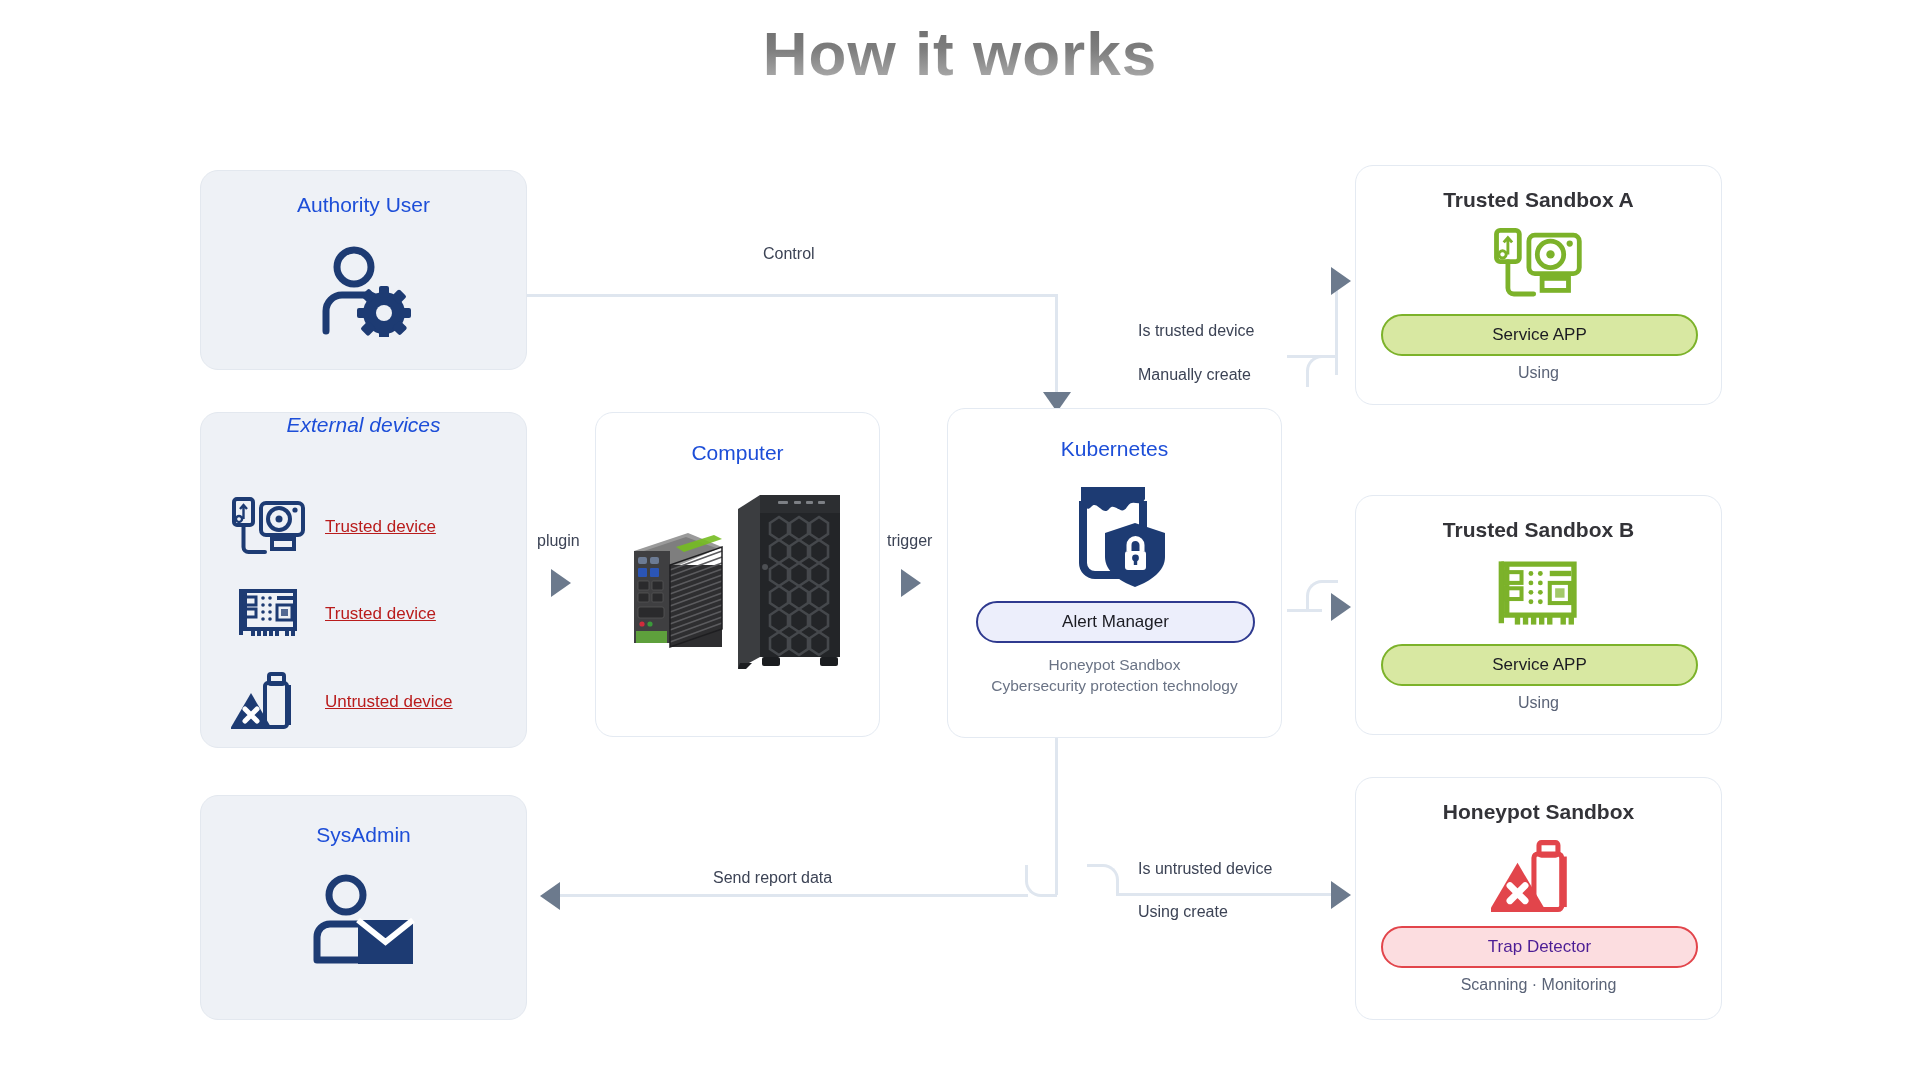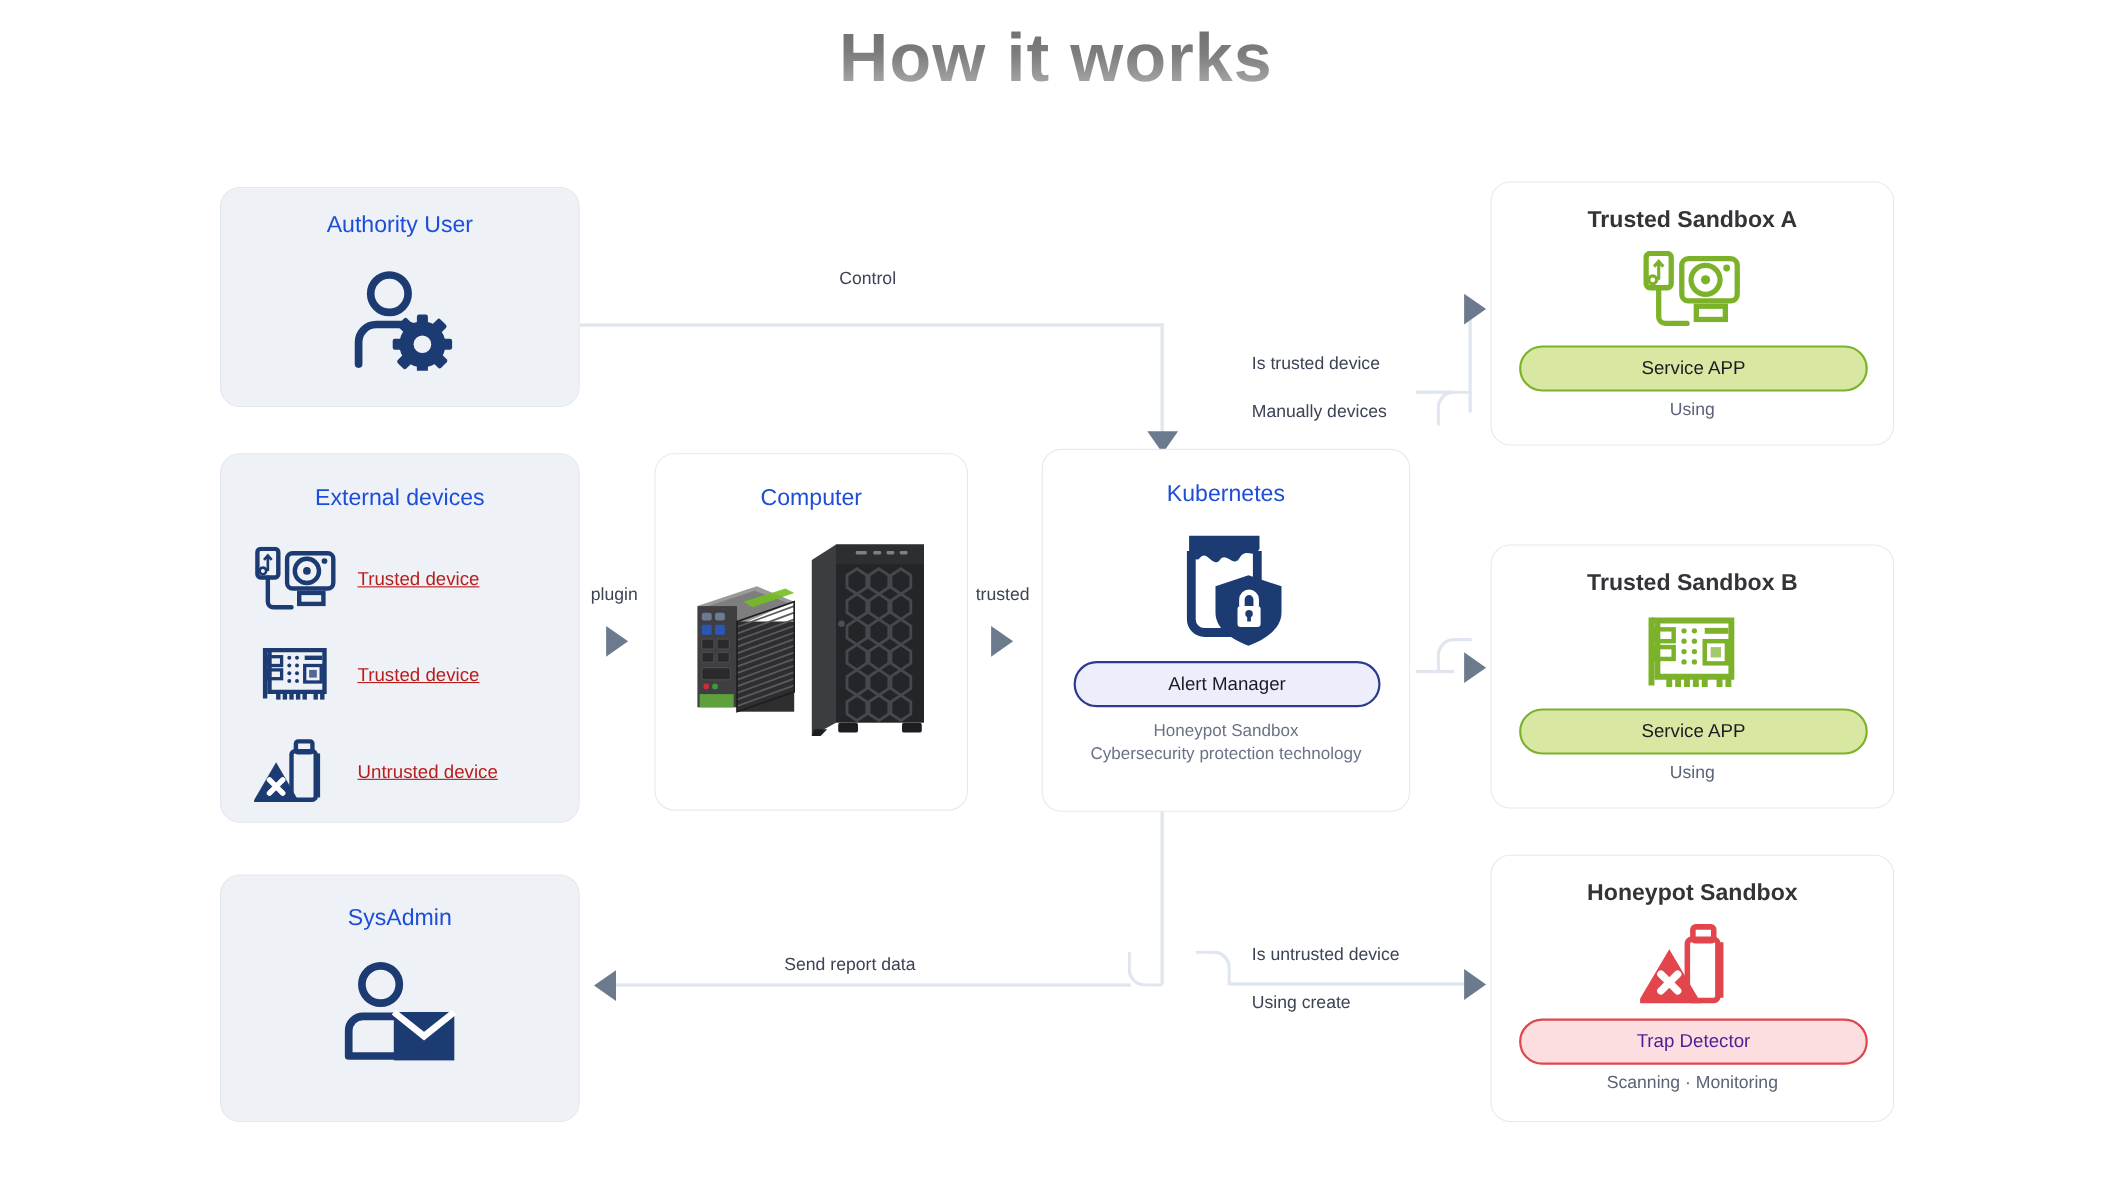--- a/index.html
+++ b/index.html
@@ -118,40 +118,40 @@
   <div class="title">How it works</div>
 
   <div class="line line-h" style="left:527px; top:294px; width:530px;"></div>
   <div class="line line-v" style="left:1055px; top:294px; height:106px;"></div>
   <div class="arrow arrow-down" style="left:1043px; top:392px;"></div>
   <div class="edge-label" style="left:763px; top:245px;">Control</div>
 
   <div class="edge-label" style="left:537px; top:532px;">plugin</div>
   <div class="arrow arrow-right" style="left:551px; top:569px;"></div>
 
-  <div class="edge-label" style="left:887px; top:532px;">trusted</div>
+  <div class="edge-label" style="left:887px; top:532px;">trigger</div>
   <div class="arrow arrow-right" style="left:901px; top:569px;"></div>
 
   <div class="line line-v" style="left:1055px; top:720px; height:175px;"></div>
   <div class="corner" style="left:1025px; top:865px; width:32px; height:32px;
               border-top:none; border-right:none; border-bottom-left-radius:16px;
               border-right-color:transparent; border-top-color:transparent;"></div>
   <div class="line line-h" style="left:560px; top:894px; width:468px;"></div>
   <div class="arrow arrow-left" style="left:540px; top:882px;"></div>
   <div class="edge-label" style="left:713px; top:869px;">Send report data</div>
 
   <div class="line line-h" style="left:1287px; top:355px; width:35px;"></div>
   <div class="corner" style="left:1306px; top:355px; width:32px; height:32px;
               border-bottom:none; border-right:none; border-top-left-radius:16px;
               border-right-color:transparent; border-bottom-color:transparent;"></div>
   <div class="line line-v" style="left:1335px; top:280px; height:95px;"></div>
   <div class="line line-h" style="left:1335px; top:280px; width:5px;"></div>
   <div class="arrow arrow-right" style="left:1331px; top:267px;"></div>
   <div class="edge-label" style="left:1138px; top:322px;">Is trusted device</div>
-  <div class="edge-label" style="left:1138px; top:366px;">Manually devices</div>
+  <div class="edge-label" style="left:1138px; top:366px;">Manually create</div>
 
   <div class="corner" style="left:1306px; top:580px; width:32px; height:32px;
               border-bottom:none; border-right:none; border-top-left-radius:16px;
               border-right-color:transparent; border-bottom-color:transparent;"></div>
   <div class="line line-v" style="left:1335px; top:612px; height:0px;"></div>
   <div class="line line-h" style="left:1287px; top:609px; width:35px;"></div>
   <div class="line line-v" style="left:1335px; top:611px; height:0px;"></div>
   <div class="arrow arrow-right" style="left:1331px; top:593px;"></div>
 
   <div class="corner" style="left:1087px; top:864px; width:32px; height:32px;
@@ -178,21 +178,21 @@
           <rect x="78" y="78" width="11" height="11" rx="2" transform="rotate(-45 83 83)"></rect>
           <rect x="78" y="46" width="11" height="11" rx="2" transform="rotate(45 83 51)"></rect>
           <rect x="47" y="78" width="11" height="11" rx="2" transform="rotate(45 52 83)"></rect>
         </g>
         <circle cx="68" cy="68" r="8" fill="#eef1f6"></circle>
       </svg>
     </div>
   </div>
 
   <div class="card card-grey" style="left:200px; top:412px; width:327px; height:336px;">
-    <div class="card-title" style="margin-top:28px;">External devices</div>
+    <div class="card-title" style="font-style:italic;">External devices</div>
 
     <div class="dev-row" style="left:30px; top:84px;">
       <span>
         <svg class="icon-svg" width="76" height="60" viewBox="0 0 76 60">
           <rect x="3" y="2" width="19" height="26" rx="3" fill="none" stroke="#1d3b73" stroke-width="4"></rect>
           <path d="M12.5 8 L12.5 22 M9 12 l3.5 -4 3.5 4 M8 19 a3 3 0 1 0 .01 0" fill="none" stroke="#1d3b73" stroke-width="2.4"></path>
           <path d="M12.5 28 L12.5 50 A5 5 0 0 0 17.5 55 L34 55" fill="none" stroke="#1d3b73" stroke-width="4" stroke-linecap="round"></path>
           <rect x="30" y="6" width="42" height="32" rx="5" fill="none" stroke="#1d3b73" stroke-width="4"></rect>
           <circle cx="48" cy="22" r="11" fill="none" stroke="#1d3b73" stroke-width="4"></circle>
           <circle cx="48" cy="22" r="3.5" fill="#1d3b73"></circle>

